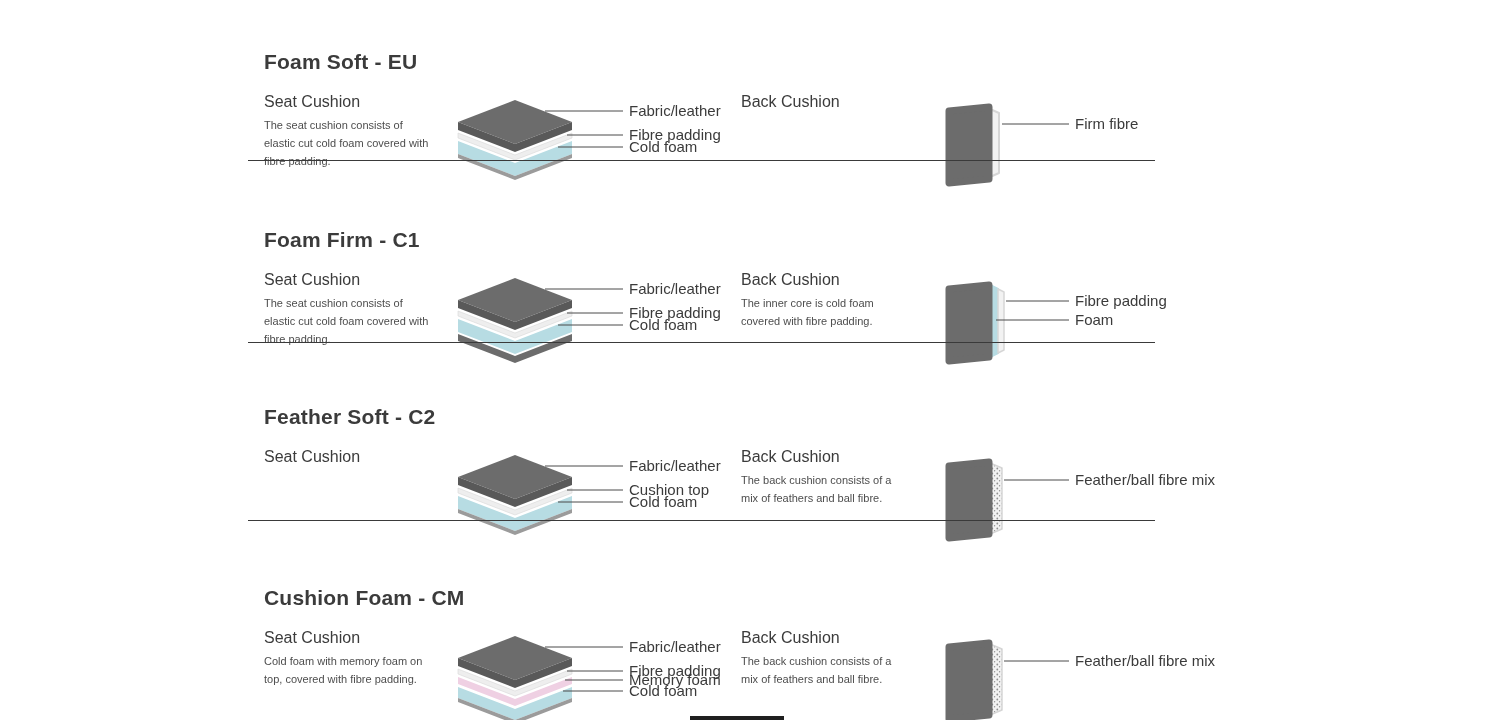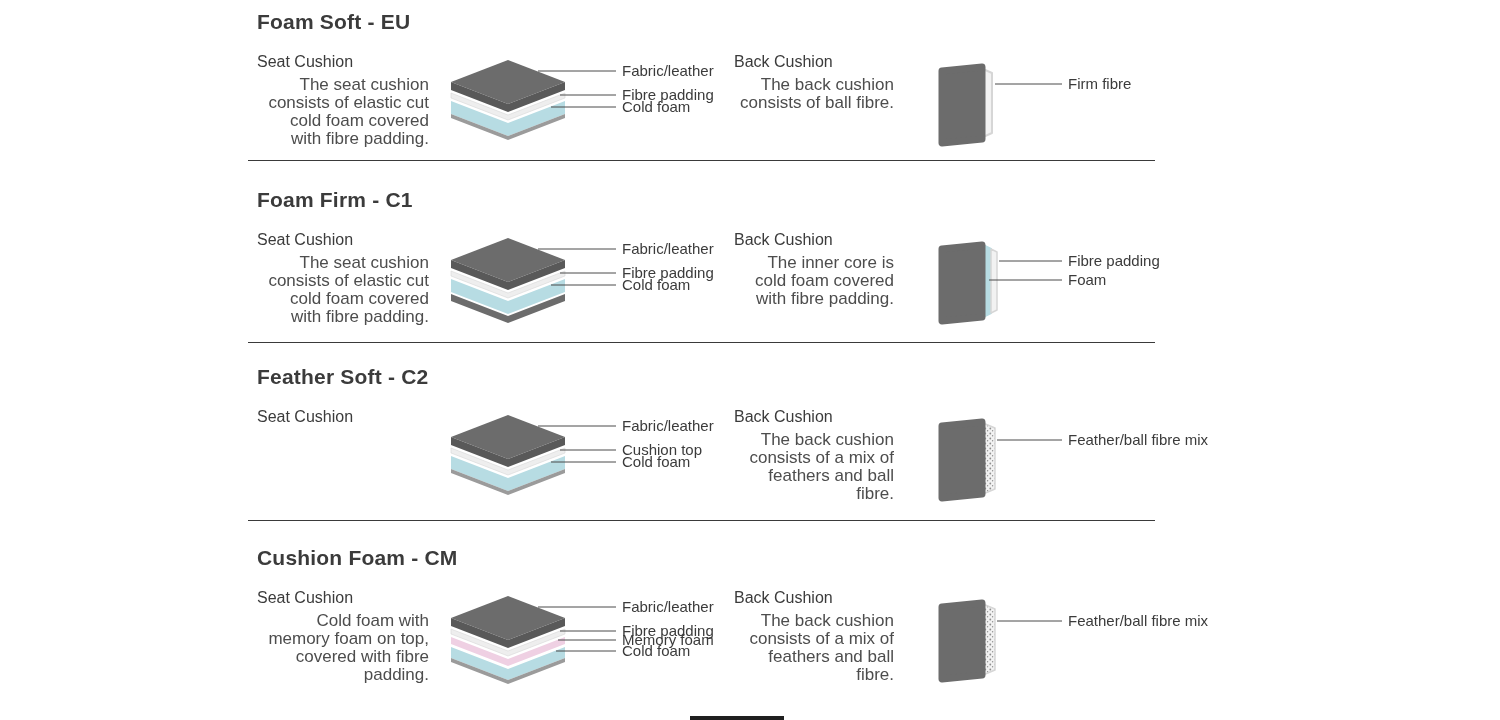--- a/index.html
+++ b/index.html
@@ -1,25 +1,25 @@
 <!DOCTYPE html>
 <html style="--text: #3b3b3b; --body-text: #4d4d4d; --line: #4a4a4a; --divider: #3a3a3a; --fabric: #6c6c6c; --fabric-side: #595959; --fibre: #eeeeee; --fibre-edge: #d6d6d6; --cold-foam: #b7dce3; --memory-foam: #efd0e3; --rim: #9b9b9b; --ball-fibre: #f2f2f2; --speckle: #8f8f8f;"><head>
 <meta charset="utf-8">
 <style>
   * { margin:0; padding:0; box-sizing:border-box; }
   html,body { background:#ffffff; }
   body { font-family:"Liberation Sans", sans-serif; }
   .canvas { position:relative; width:1500px; height:720px; background:#fff; overflow:hidden; }
 
-  .block { position:absolute; left:9px; width:1308px; height:178px; }
+  .block { position:absolute; left:16px; width:1308px; height:178px;margin-top:40px; }
   .title { position:absolute; left:248px; top:0; font-size:21px; font-weight:700; color:var(--text); letter-spacing:.2px; }
   .cushion-head { position:absolute; font-size:16px; font-weight:400; color:var(--text); }
   .seat-head { left:248px; top:43px; }
   .back-head { left:725px; top:43px; }
-  .desc { position:absolute; font-size:17px; line-height:18px; color:var(--body-text);text-align:right; }
+  .desc { position:absolute; font-size:11px; line-height:18px; color:var(--body-text); }
   .seat-desc { left:248px; top:66px; width:172px; }
   .back-desc { left:725px; top:66px; width:160px; }
 
   .diagram { position:absolute; }
   .seat-diagram { left:437px; top:48px; width:300px; height:96px; }
   .back-diagram { left:920px; top:52px; width:270px; height:86px; }
 
   .callout { position:absolute; left:176px; font-size:15px; line-height:12px; color:var(--text); white-space:nowrap; }
   .back-callout { left:139px; }
   .cl { stroke:var(--line); stroke-width:1; }
@@ -48,21 +48,20 @@
         <line class="cl" x1="92" y1="13" x2="170" y2="13"></line>
         <line class="cl" x1="114" y1="37" x2="170" y2="37"></line>
         <line class="cl" x1="105" y1="49" x2="170" y2="49"></line>
       </svg>
       <span class="callout" style="top:7px">Fabric/leather</span>
       <span class="callout" style="top:31px">Fibre padding</span>
       <span class="callout" style="top:43px">Cold foam</span>
     </div>
 
     <div class="cushion-head back-head">Back Cushion</div>
-    <div class="desc back-desc">The back cushion consists of ball fibre.</div>
 
     <div class="diagram back-diagram">
       <svg width="135" height="86" viewBox="0 0 135 86">
         <polygon points="54,7 63,11 63,71 54,75" style="fill:var(--ball-fibre);stroke:var(--fibre-edge);stroke-width:2;stroke-linejoin:round"></polygon>
         <polygon points="13,9 53,5 53,77 13,81" style="fill:var(--fabric);stroke:var(--fabric);stroke-width:7;stroke-linejoin:round"></polygon>
         <line class="cl" x1="66" y1="22" x2="133" y2="22"></line>
       </svg>
       <span class="callout back-callout" style="top:16px">Firm fibre</span>
     </div>
   </section>

